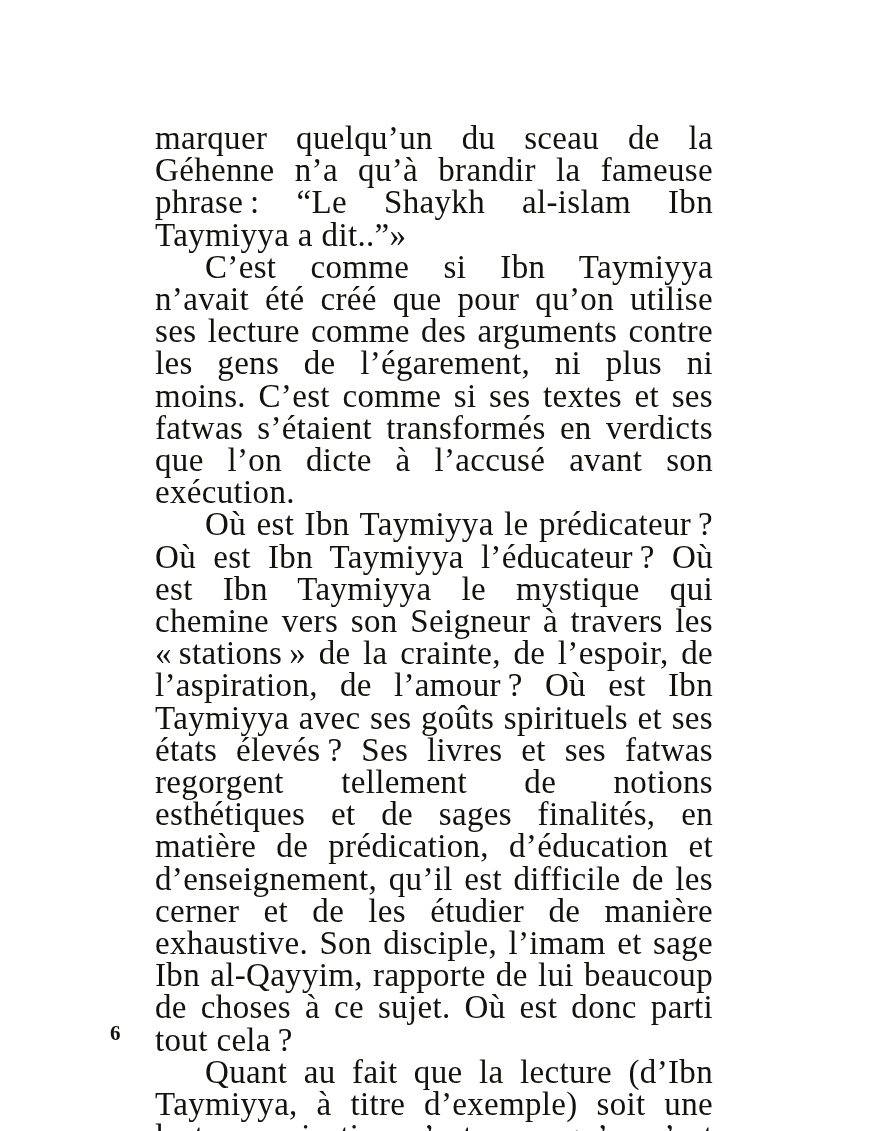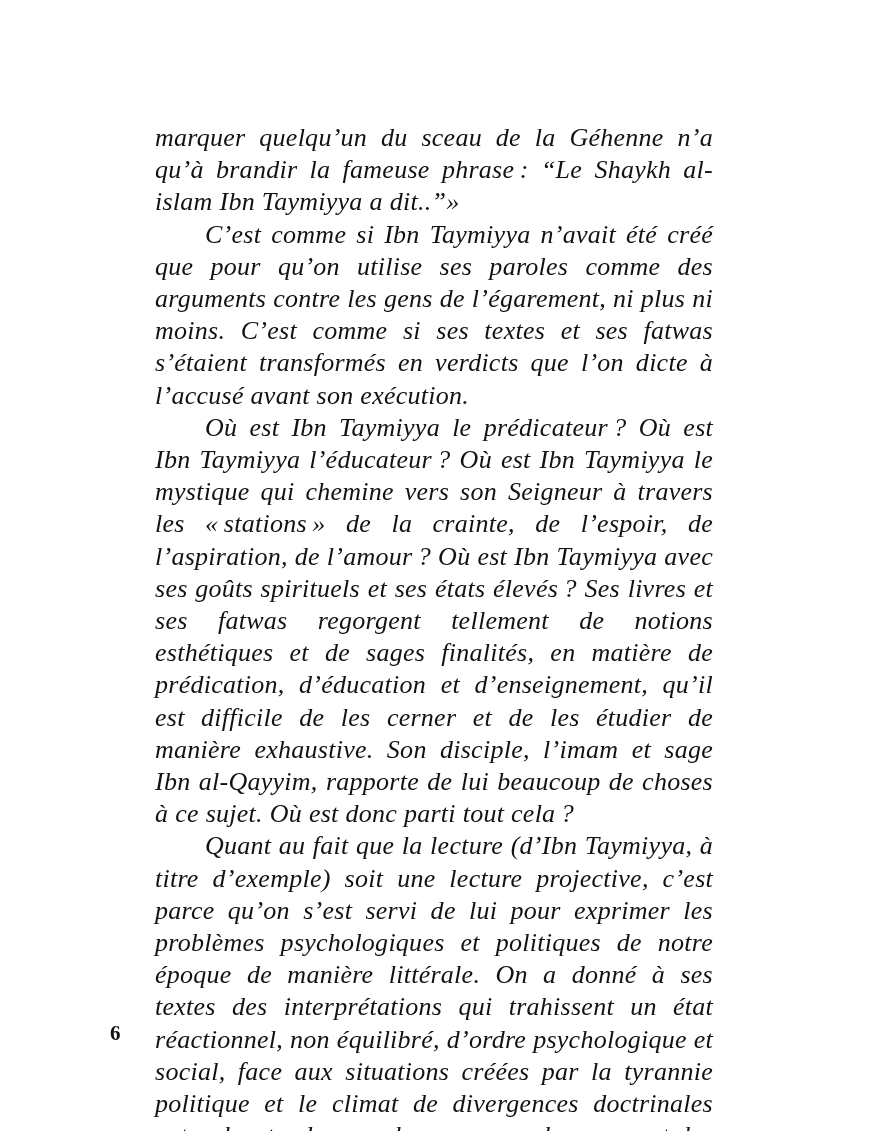--- a/index.html
+++ b/index.html
@@ -27,30 +27,29 @@
 
   .text-block {
     position: absolute;
     left: 155px;
     top: 122px;
     width: 558px;
   }
 
   p.para {
     margin: 0;
-    font-size: 26px;
+    font-size: 33px;
     line-height: 32.2px;
     text-align: justify;
     text-justify: inter-word;
     color: #14120f;
     hyphens: manual;
     -webkit-hyphens: manual;
     letter-spacing: 0.01em;
     word-spacing: 0.005em;
-    font-style: italic;
   }
 
   p.para.indent {
     text-indent: 50px;
   }
 
   
   p.para:after {
     content: "";
     display: inline-block;
@@ -74,21 +73,21 @@
 </style>
 </head>
 <body>
 
 <div class="page">
 
   <div class="text-block">
 
     <p class="para full">marquer quelqu’un du sceau de la Géhenne n’a qu’à brandir la fameuse phrase : “Le Shaykh al-islam Ibn Taymiyya a dit..”»</p>
 
-    <p class="para indent full">C’est comme si Ibn Taymiyya n’avait été créé que pour qu’on utilise ses paroles comme des arguments contre les gens de l’égarement, ni plus ni moins. C’est comme si ses textes et ses fatwas s’étaient transformés en verdicts que l’on dicte à l’accusé avant son exécution.</p>
+    <p class="para indent full">C’est comme si Ibn Taymiyya n’avait été créé que pour qu’on utilise ses lecture comme des arguments contre les gens de l’égarement, ni plus ni moins. C’est comme si ses textes et ses fatwas s’étaient transformés en verdicts que l’on dicte à l’accusé avant son exécution.</p>
 
     <p class="para indent full">Où est Ibn Taymiyya le prédicateur ? Où est Ibn Taymiyya l’éducateur ? Où est Ibn Taymiyya le mystique qui chemine vers son Seigneur à travers les « stations » de la crainte, de l’espoir, de l’aspiration, de l’amour ? Où est Ibn Taymiyya avec ses goûts spirituels et ses états élevés ? Ses livres et ses fatwas regorgent tellement de notions esthétiques et de sages finalités, en matière de prédica­tion, d’éducation et d’enseignement, qu’il est difficile de les cerner et de les étudier de manière exhaustive. Son disciple, l’imam et sage Ibn al-Qayyim, rapporte de lui beaucoup de choses à ce sujet. Où est donc parti tout cela ?</p>
 
     <p class="para indent full">Quant au fait que la lecture (d’Ibn Taymiyya, à titre d’exemple) soit une lecture projective, c’est parce qu’on s’est servi de lui pour exprimer les problèmes psycholo­giques et politiques de notre époque de manière littérale. On a donné à ses textes des interprétations qui trahissent un état réactionnel, non équilibré, d’ordre psychologique et social, face aux situations créées par la tyrannie poli­tique et le climat de divergences doctrinales entre les ten­dances, les groupes, les pays et les alliances. Nous avons, rétrospectivement parlant, projeté notre époque dans son</p>
 
   </div>
 
   <div class="folio">6</div>
 
 </div>

